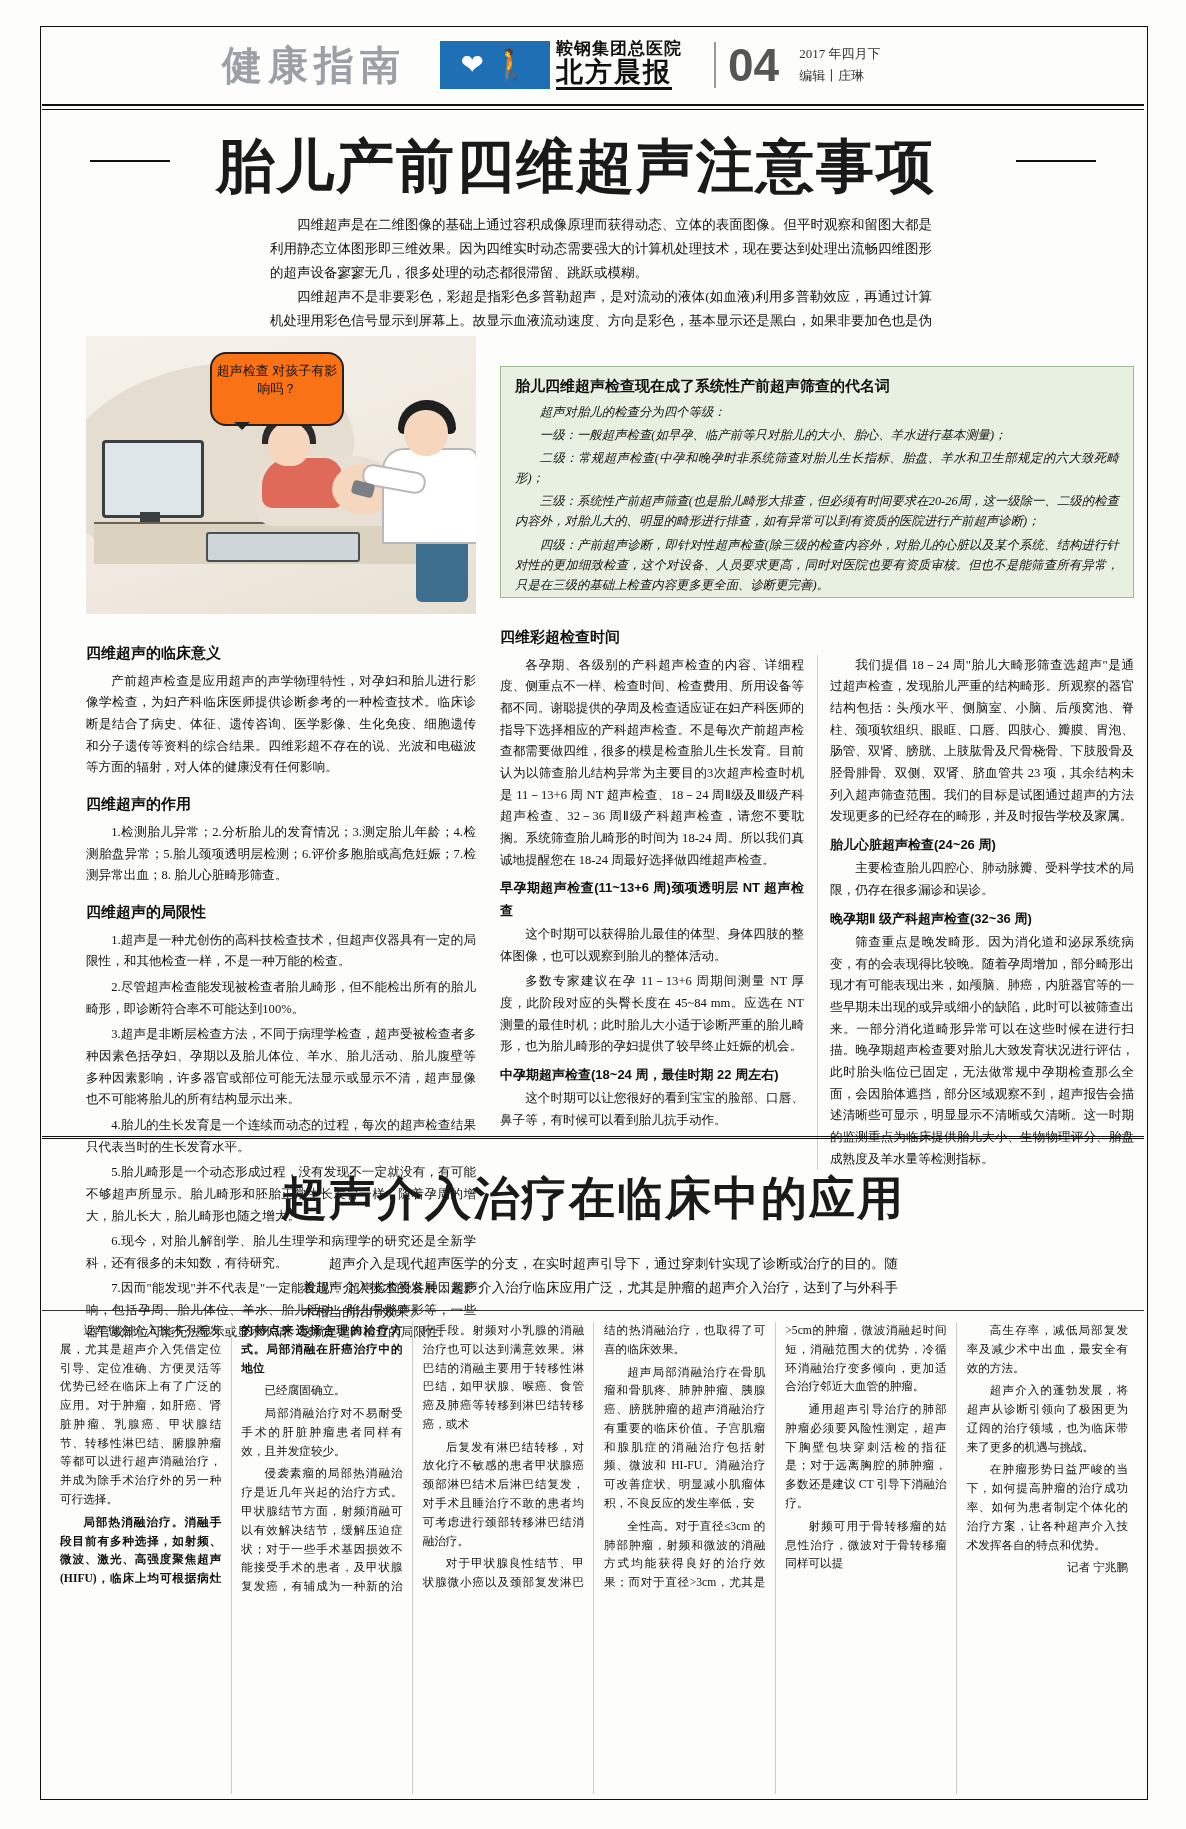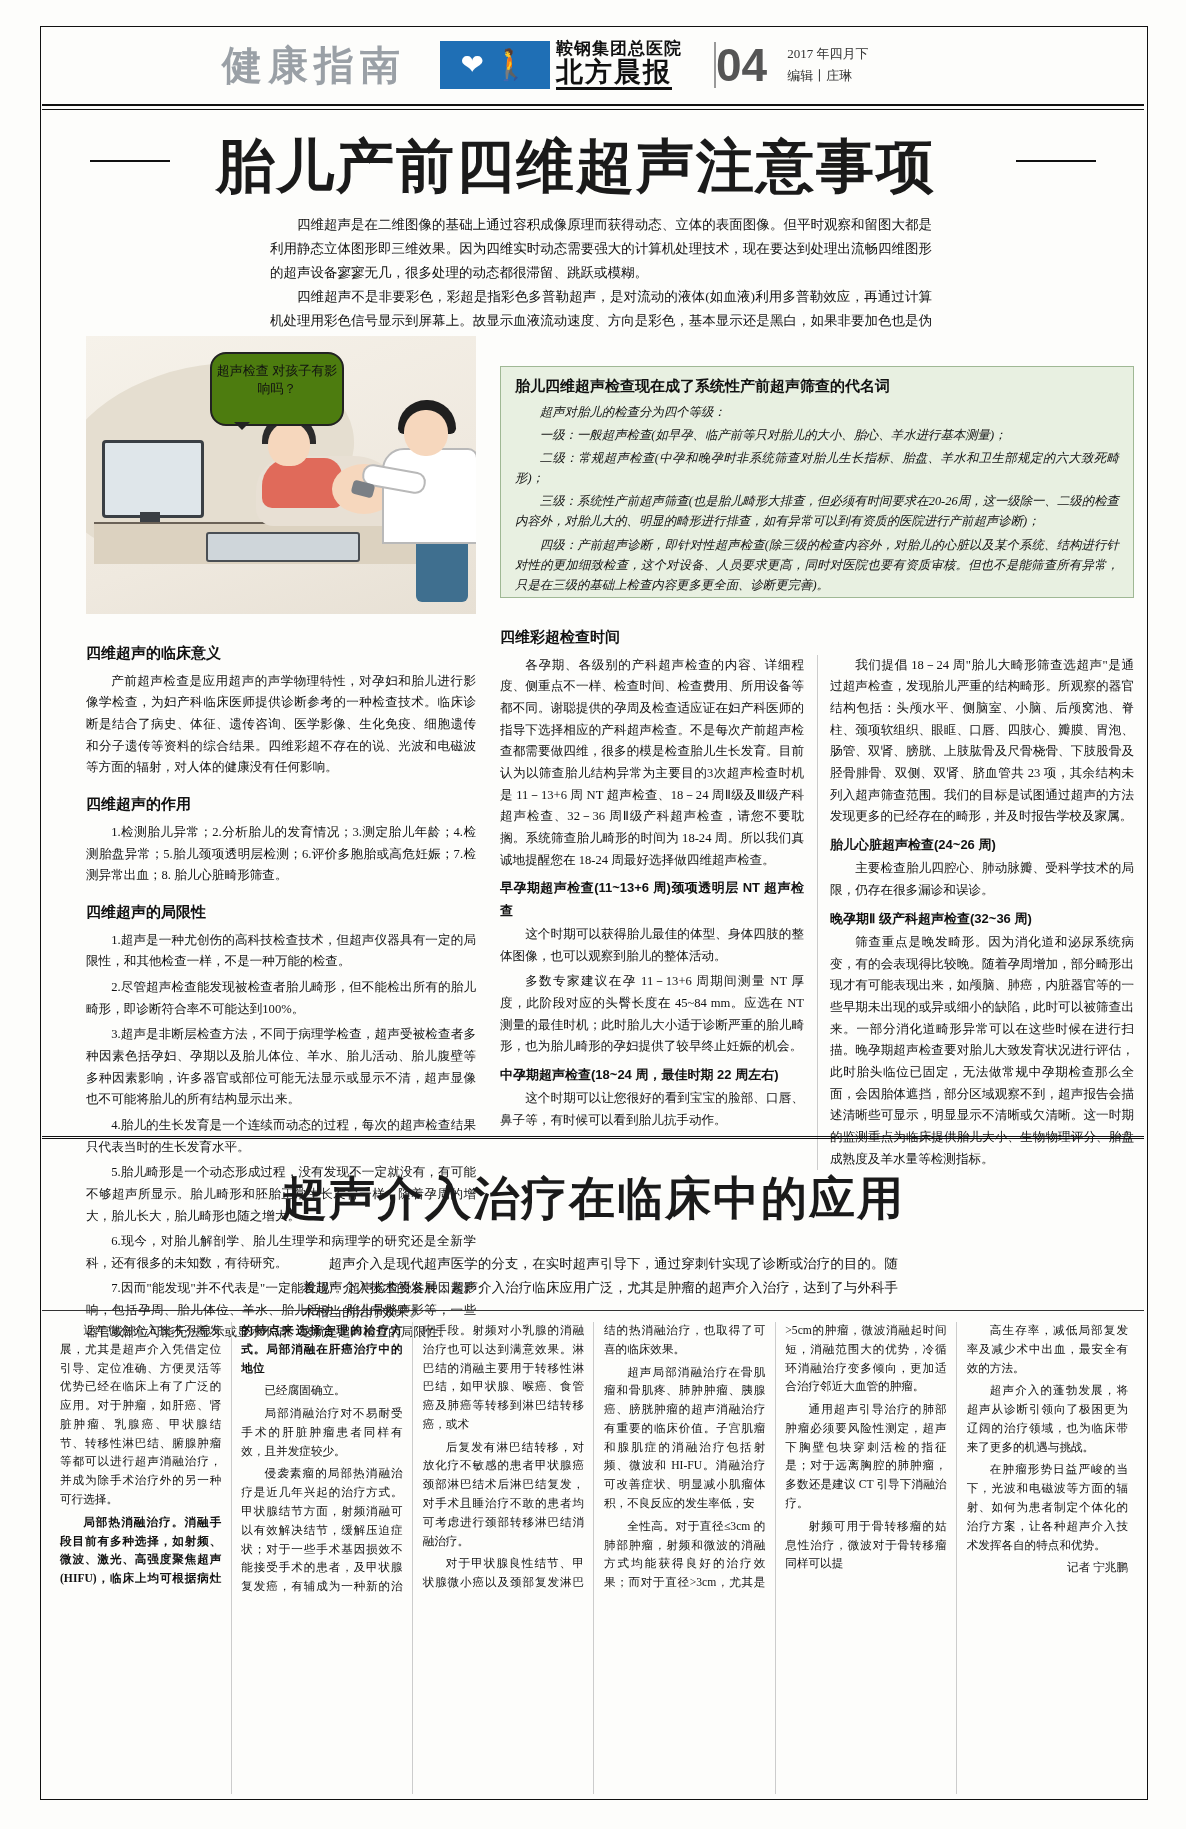--- a/index.html
+++ b/index.html
@@ -49,21 +49,21 @@
     font-size:17px; font-weight:bold; letter-spacing:1px; color:#111;
   }
   .logo-text .l2 {
     font-family:"Liberation Sans", sans-serif;
     font-size:27px; font-weight:bold; letter-spacing:2px; color:#111;
     border-bottom:3px solid #111; display:inline-block;
   }
   .mast-pageno {
     margin-left:24px; font-family:"Liberation Sans", sans-serif;
     font-size:46px; font-weight:bold; color:#555;
-    border-left:2px solid #999; line-height:1;
+    border-left:2px solid #999; padding-left:12px; line-height:1;
   }
   .mast-meta {
     margin-left:12px; font-size:13px; color:#333; line-height:1.7;
   }
   .mast-rule {
     position:absolute; left:42px; top:104px; width:1102px; height:0;
     border-top:2px solid #111;
   }
   .mast-rule2 {
     position:absolute; left:42px; top:109px; width:1102px; height:0;
@@ -102,21 +102,21 @@
   .ill-bg {
     position:absolute; left:0; top:0; width:390px; height:278px;
     background:linear-gradient(160deg,#f6f2ea 0%,#efe9df 60%,#e7e0d4 100%);
   }
   .ill-swoosh {
     position:absolute; left:-30px; top:30px; width:300px; height:190px;
     border-radius:50%; background:#e5ded0; transform:rotate(-12deg);
   }
   .ill-bubble {
     position:absolute; left:124px; top:16px; width:130px; height:62px;
-    background:#4d7c0f; border:2px solid #222; border-radius:16px;
+    background:#f97316; border:2px solid #222; border-radius:16px;
     font-size:13px; line-height:1.35; text-align:center; padding-top:8px;
     font-family:"Liberation Sans", sans-serif; color:#111;
   }
   .ill-bubble:after {
     content:""; position:absolute; left:22px; bottom:-14px;
     width:0; height:0; border:8px solid transparent; border-top-color:#222;
   }
   .ill-desk {
     position:absolute; left:8px; top:186px; width:374px; height:40px;
     background:#dcd2c0; border-top:2px solid #6b6257;
@@ -369,17 +369,17 @@
     <p>后复发有淋巴结转移，对放化疗不敏感的患者甲状腺癌颈部淋巴结术后淋巴结复发，对手术且睡治疗不敢的患者均可考虑进行颈部转移淋巴结消融治疗。</p>
     <p>对于甲状腺良性结节、甲状腺微小癌以及颈部复发淋巴结的热消融治疗，也取得了可喜的临床效果。</p>
     <p>超声局部消融治疗在骨肌瘤和骨肌疼、肺肿肿瘤、胰腺癌、膀胱肿瘤的超声消融治疗有重要的临床价值。子宫肌瘤和腺肌症的消融治疗包括射频、微波和 HI-FU。消融治疗可改善症状、明显减小肌瘤体积，不良反应的发生率低，安</p>
 
     <p>全性高。对于直径≤3cm 的肺部肿瘤，射频和微波的消融方式均能获得良好的治疗效果；而对于直径&gt;3cm，尤其是&gt;5cm的肿瘤，微波消融起时间短，消融范围大的优势，冷循环消融治疗变多倾向，更加适合治疗邻近大血管的肿瘤。</p>
     <p>通用超声引导治疗的肺部肿瘤必须要风险性测定，超声下胸壁包块穿刺活检的指征是；对于远离胸腔的肺肿瘤，多数还是建议 CT 引导下消融治疗。</p>
     <p>射频可用于骨转移瘤的姑息性治疗，微波对于骨转移瘤同样可以提</p>
 
     <p>高生存率，减低局部复发率及减少术中出血，最安全有效的方法。</p>
     <p>超声介入的蓬勃发展，将超声从诊断引领向了极困更为辽阔的治疗领域，也为临床带来了更多的机遇与挑战。</p>
-    <p>在肿瘤形势日益严峻的当下，光波和电磁波等方面的辐射、如何为患者制定个体化的治疗方案，让各种超声介入技术发挥各自的特点和优势。</p>
+    <p>在肿瘤形势日益严峻的当下，如何提高肿瘤的治疗成功率、如何为患者制定个体化的治疗方案，让各种超声介入技术发挥各自的特点和优势。</p>
 
     <p class="byline">记者 宁兆鹏</p>
   </div>
 </div>
 
 </body></html>

